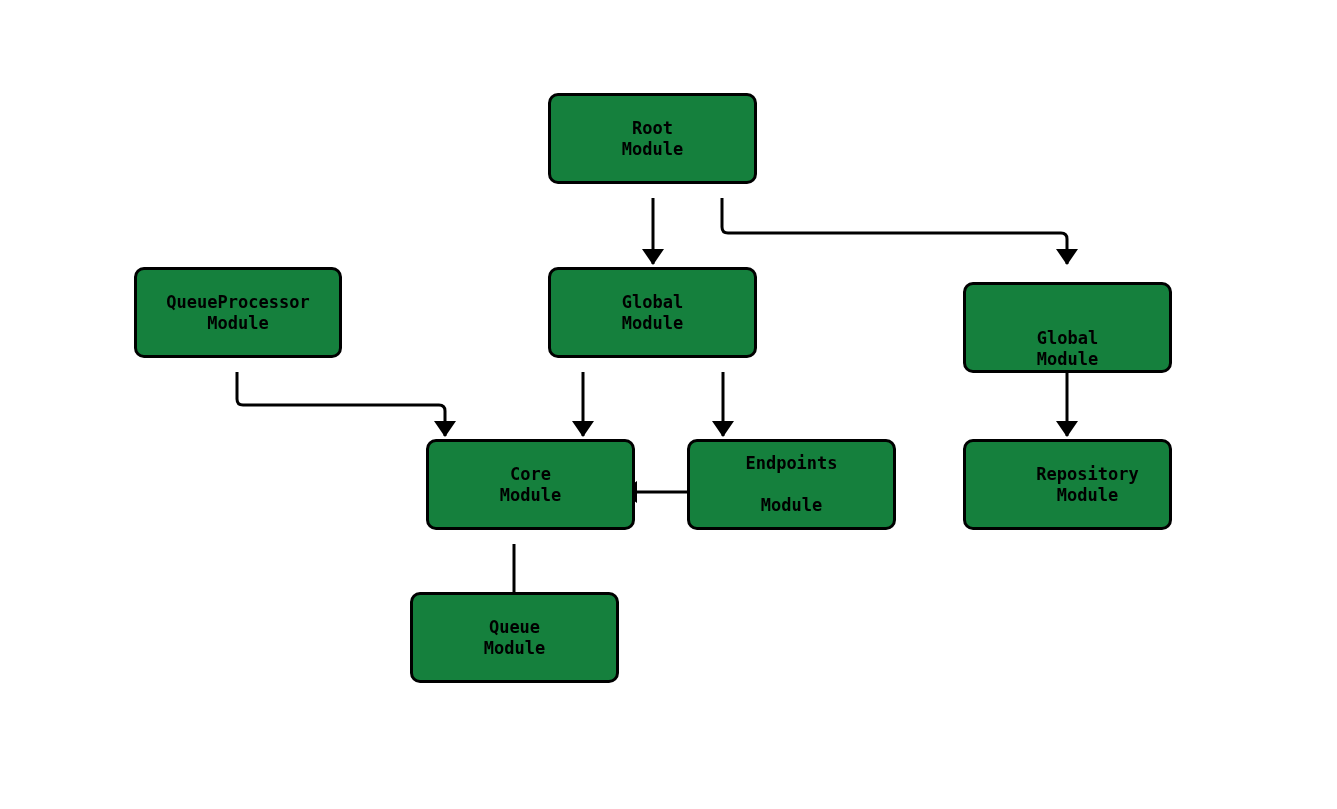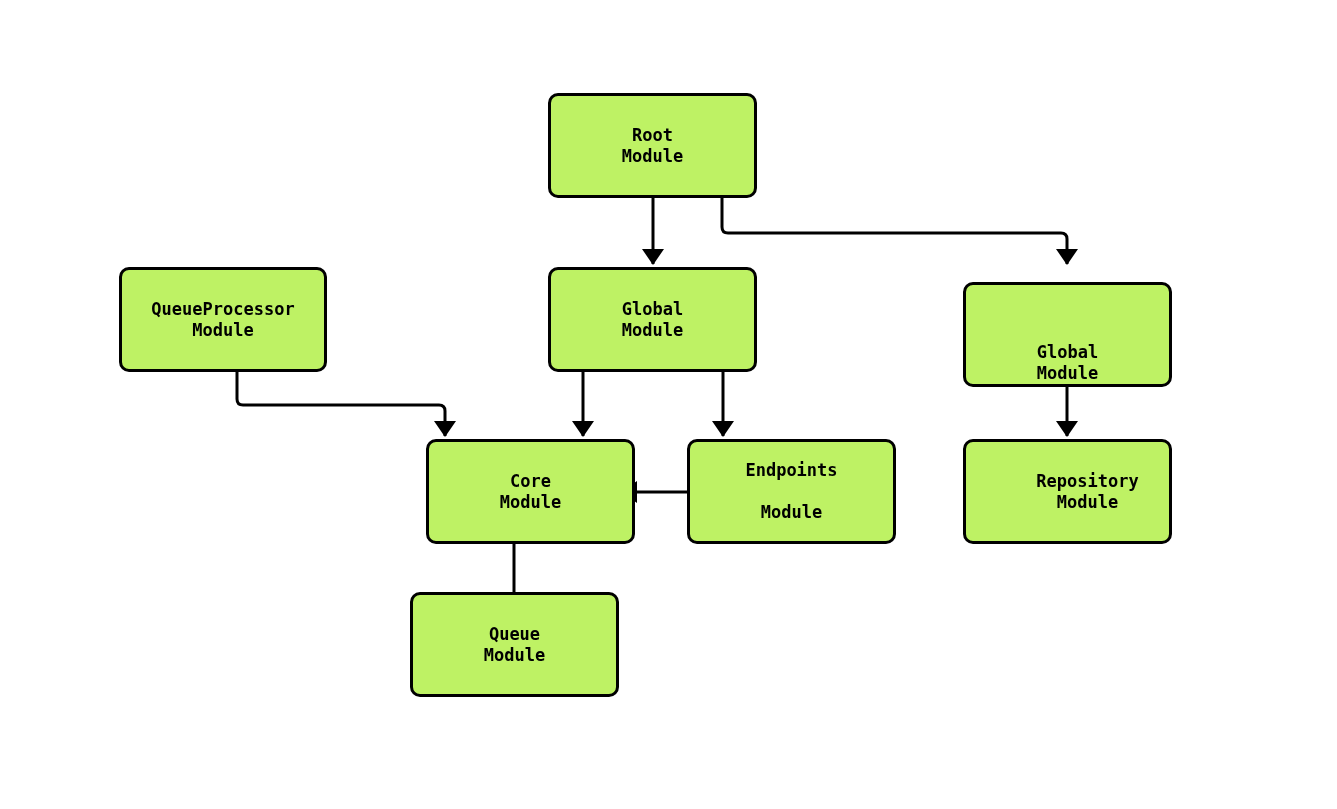--- a/index.html
+++ b/index.html
@@ -24,37 +24,37 @@
   }
   .edges-layer path.edge {
     fill: none;
     stroke: #000000;
     stroke-width: 3;
   }
   .node {
     position: absolute;
     box-sizing: border-box;
     width: 209px;
-    height: 105px;
-    background: #bef264;
+    height: 91px;
+    background: #15803d;
     border: 3px solid #000000;
     border-radius: 10px;
     display: flex;
     flex-direction: column;
     align-items: center;
     justify-content: center;
     text-align: center;
     color: #000000;
     font-size: 17px;
     font-weight: bold;
     line-height: 21px;
   }
   .node span { display: block; }
   .n-root          { left: 548px; top:  93px; }
-  .n-queueproc     { left: 119px; top: 267px; width: 208px; }
+  .n-queueproc     { left: 134px; top: 267px; width: 208px; }
   .n-server        { left: 548px; top: 267px; }
   .n-global        { left: 963px; top: 282px; justify-content: flex-end; }
   .n-core          { left: 426px; top: 439px; }
   .n-endpoints     { left: 687px; top: 439px; gap: 21px; }
   .n-repository    { left: 963px; top: 439px; padding-left: 40px; }
   .n-queue         { left: 410px; top: 592px; }
 </style>
 </head>
 <body>
 

